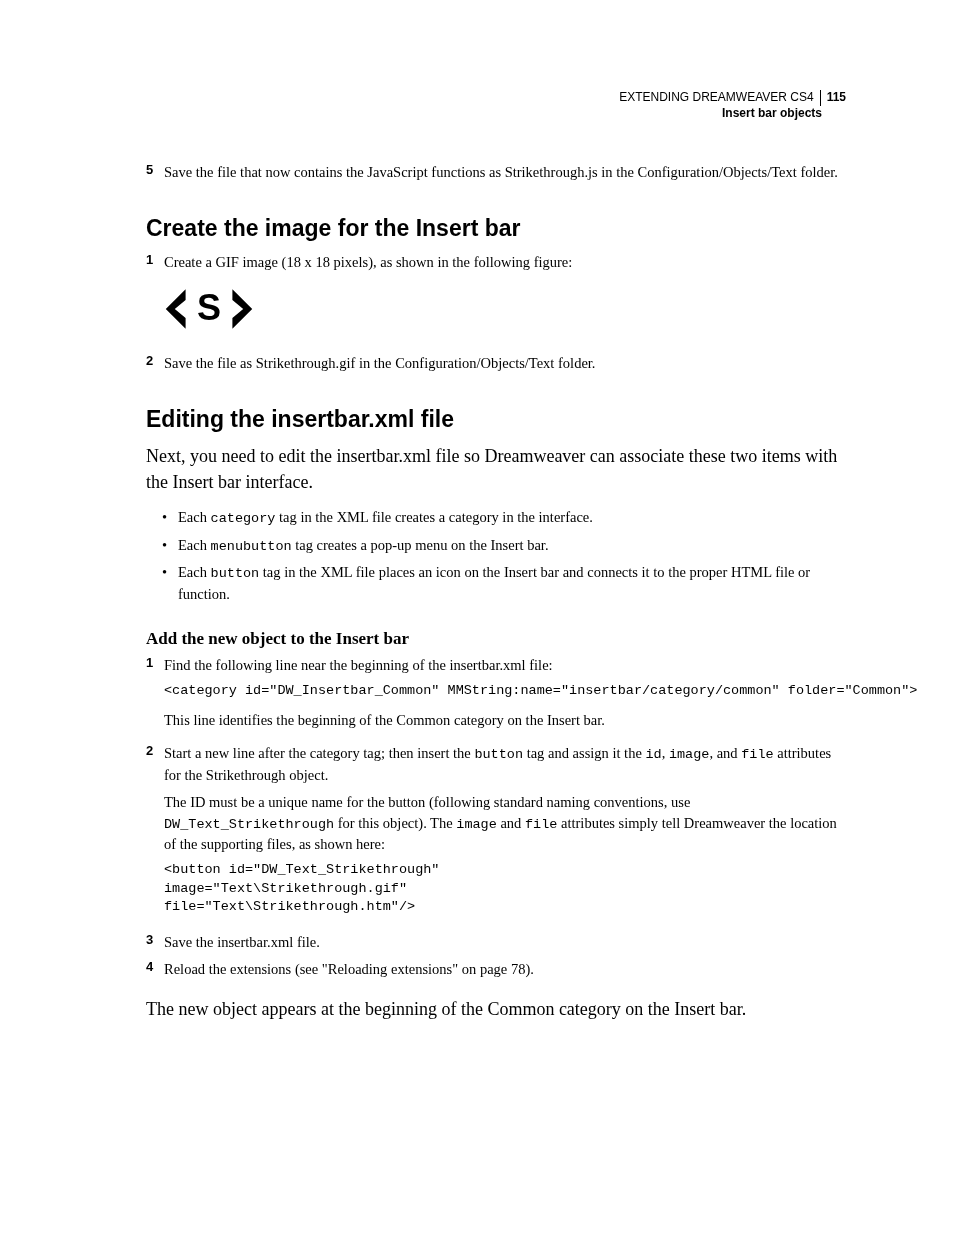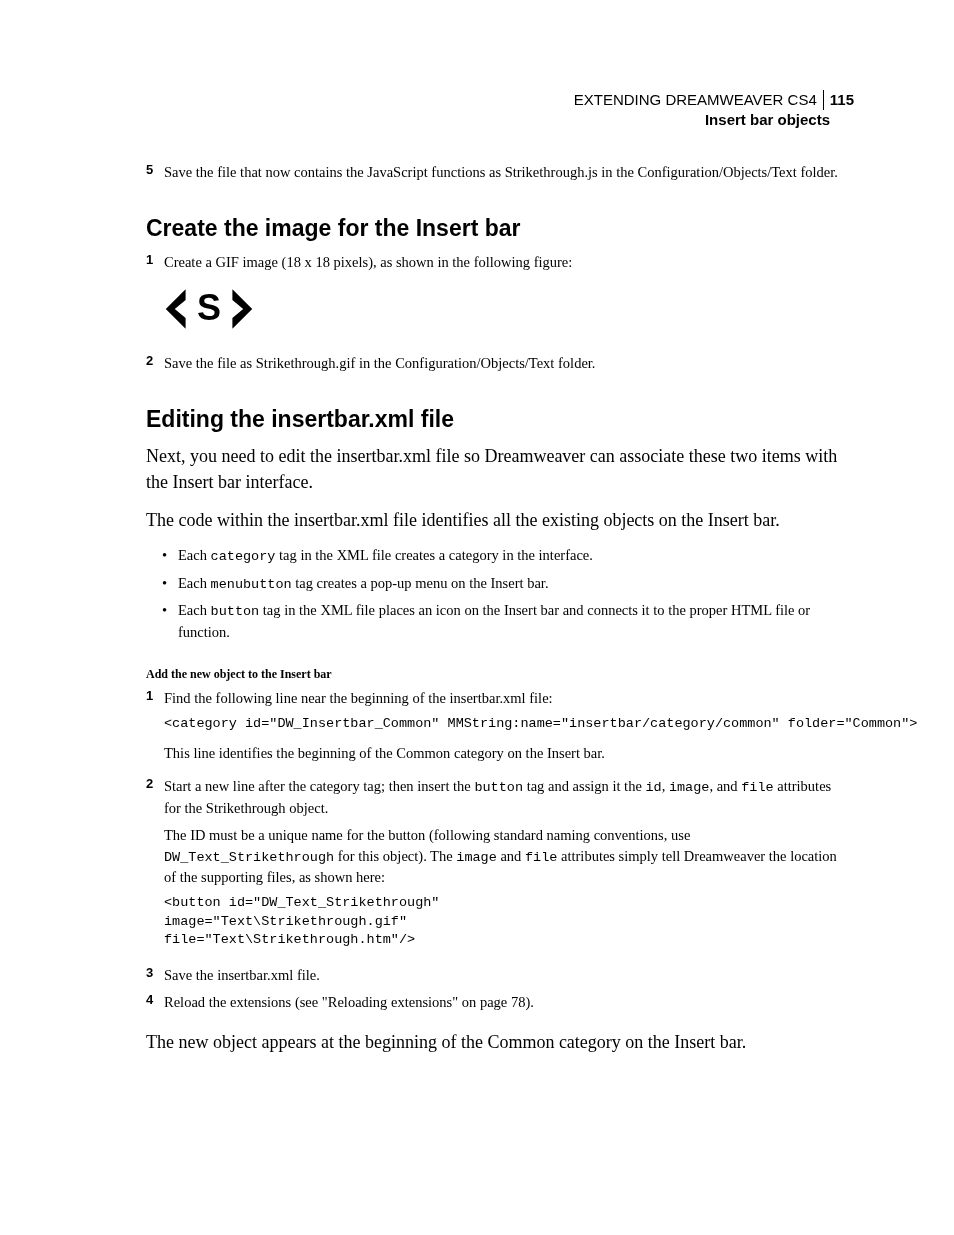--- a/index.html
+++ b/index.html
@@ -10,24 +10,24 @@
     height: 1235px;
     color: #000;
     position: relative;
   }
   .page {
     padding: 90px 108px 60px 146px;
   }
   .header-block {
     position: absolute;
     top: 90px;
-    right: 100px;
+    right: 108px;
     text-align: right;
     font-family: "Myriad Pro", Arial, Helvetica, sans-serif;
-    font-size: 15px;
+    font-size: 12px;
     line-height: 1.3;
   }
   .header-line1 { display: inline-block; border-right: 1px solid #000; padding-right: 6px; }
   .header-pagenum { font-weight: 700; padding-left: 6px; }
   .header-line2 { display: block; font-weight: 700; padding-right: 24px; }
   .content { margin-top: 72px; }
 
   .num-list-item { display: flex; margin-bottom: 6px; }
   .num-marker {
     font-family: "Myriad Pro", Arial, Helvetica, sans-serif;
@@ -48,21 +48,21 @@
   .p { font-size: 18px; line-height: 1.45; margin-bottom: 12px; }
   .note .lead { font-weight: 700; font-style: italic; }
   .note .tail { font-style: italic; }
 
   .bullet-item { display: flex; margin-bottom: 6px; font-size: 14.5px; line-height: 1.45; padding-left: 16px; }
   .bullet-marker { min-width: 16px; flex-shrink: 0; }
 
   .h3 {
     font-family: Georgia, "Times New Roman", serif;
     font-weight: 700;
-    font-size: 12px;
+    font-size: 17px;
     margin-top: 24px;
     margin-bottom: 6px;
   }
 
   .code-inline {
     font-family: "Courier New", Courier, monospace;
     font-size: 13.5px;
   }
   .code-block {
     font-family: "Courier New", Courier, monospace;
@@ -117,21 +117,20 @@
     <div class="num-list-item">
       <div class="num-marker">2</div>
       <div class="num-body">Save the file as Strikethrough.gif in the Configuration/Objects/Text folder.</div>
     </div>
 
     <div class="h2">Editing the insertbar.xml file</div>
 
     <p class="p">Next, you need to edit the insertbar.xml file so Dreamweaver can associate these two items with the Insert bar interface.</p>
 
 
-    <p class="p">The code within the insertbar.xml file identifies all the existing objects on the Insert bar.</p>
 
     <div class="bullet-item">
       <div class="bullet-marker">•</div>
       <div>
         <span>Each </span><span class="code-inline">category</span><span> tag in the XML file creates a category in the interface.</span>
       </div>
     </div>
 
     <div class="bullet-item">
       <div class="bullet-marker">•</div>

